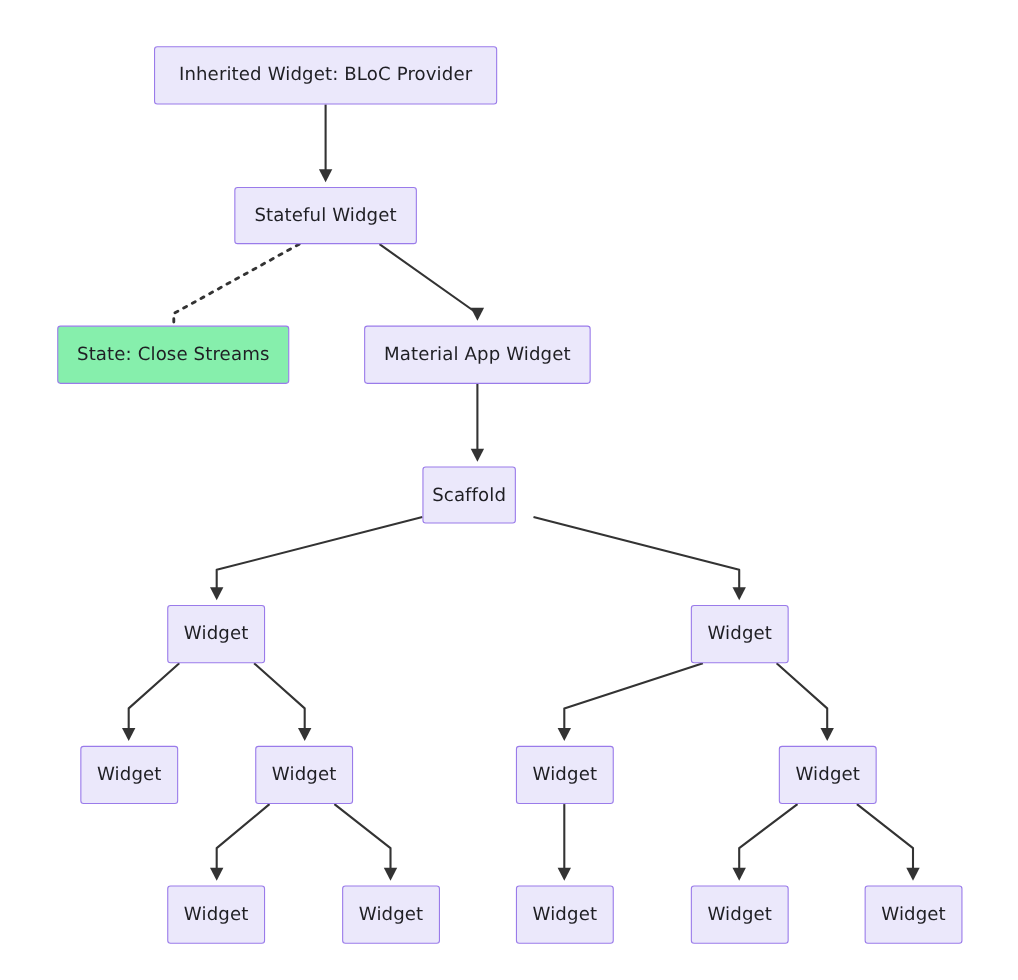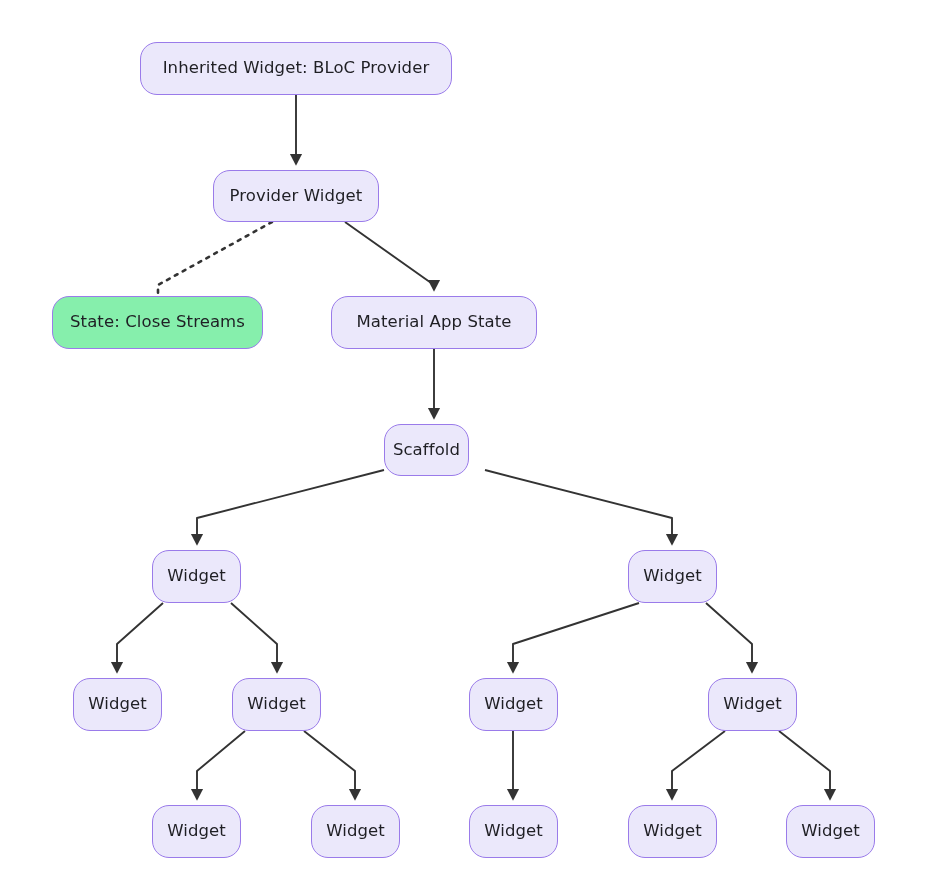--- a/index.html
+++ b/index.html
@@ -26,21 +26,21 @@
     height: 891px;
   }
   .node {
     position: absolute;
     box-sizing: border-box;
     display: flex;
     align-items: center;
     justify-content: center;
     background: #ebe8fb;
     border: 1.4px solid #9a7bea;
-    border-radius: 17px;
+    border-radius: 3px;
     color: #1f1f24;
     font-size: 16.5px;
     line-height: 1;
     letter-spacing: 0.1px;
     white-space: nowrap;
     font-family: "DejaVu Sans", "Liberation Sans", sans-serif;
   }
   .node-label {
     display: block;
     padding: 0 6px;
@@ -72,27 +72,27 @@
         <polyline points="513,731 513,798" fill="none" stroke="#333333" stroke-width="1.9" stroke-linecap="butt" stroke-linejoin="round" marker-end="url(#arrowhead)"></polyline>
         <polyline points="725,731 672,771 672,798" fill="none" stroke="#333333" stroke-width="1.9" stroke-linecap="butt" stroke-linejoin="round" marker-end="url(#arrowhead)"></polyline>
         <polyline points="779,731 830,771 830,798" fill="none" stroke="#333333" stroke-width="1.9" stroke-linecap="butt" stroke-linejoin="round" marker-end="url(#arrowhead)"></polyline>
       </g>
   </svg>
   <div id="nodes-layer">
       <div class="node" style="left: 140px; top: 42px; width: 312px; height: 53px; background: rgb(235, 232, 251); border-color: rgb(154, 123, 234); color: rgb(31, 31, 36);">
         <span class="node-label">Inherited Widget: BLoC Provider</span>
       </div>
       <div class="node" style="left: 213px; top: 170px; width: 166px; height: 52px; background: rgb(235, 232, 251); border-color: rgb(154, 123, 234); color: rgb(31, 31, 36);">
-        <span class="node-label">Provider Widget</span>
+        <span class="node-label">Stateful Widget</span>
       </div>
       <div class="node" style="left: 52px; top: 296px; width: 211px; height: 53px; background: #86efac; border-color: rgb(154, 123, 234); color: rgb(31, 31, 36);">
         <span class="node-label">State: Close Streams</span>
       </div>
       <div class="node" style="left: 331px; top: 296px; width: 206px; height: 53px; background: rgb(235, 232, 251); border-color: rgb(154, 123, 234); color: rgb(31, 31, 36);">
-        <span class="node-label">Material App State</span>
+        <span class="node-label">Material App Widget</span>
       </div>
       <div class="node" style="left: 384px; top: 424px; width: 85px; height: 52px; background: rgb(235, 232, 251); border-color: rgb(154, 123, 234); color: rgb(31, 31, 36);">
         <span class="node-label">Scaffold</span>
       </div>
       <div class="node" style="left: 152px; top: 550px; width: 89px; height: 53px; background: rgb(235, 232, 251); border-color: rgb(154, 123, 234); color: rgb(31, 31, 36);">
         <span class="node-label">Widget</span>
       </div>
       <div class="node" style="left: 628px; top: 550px; width: 89px; height: 53px; background: rgb(235, 232, 251); border-color: rgb(154, 123, 234); color: rgb(31, 31, 36);">
         <span class="node-label">Widget</span>
       </div>

